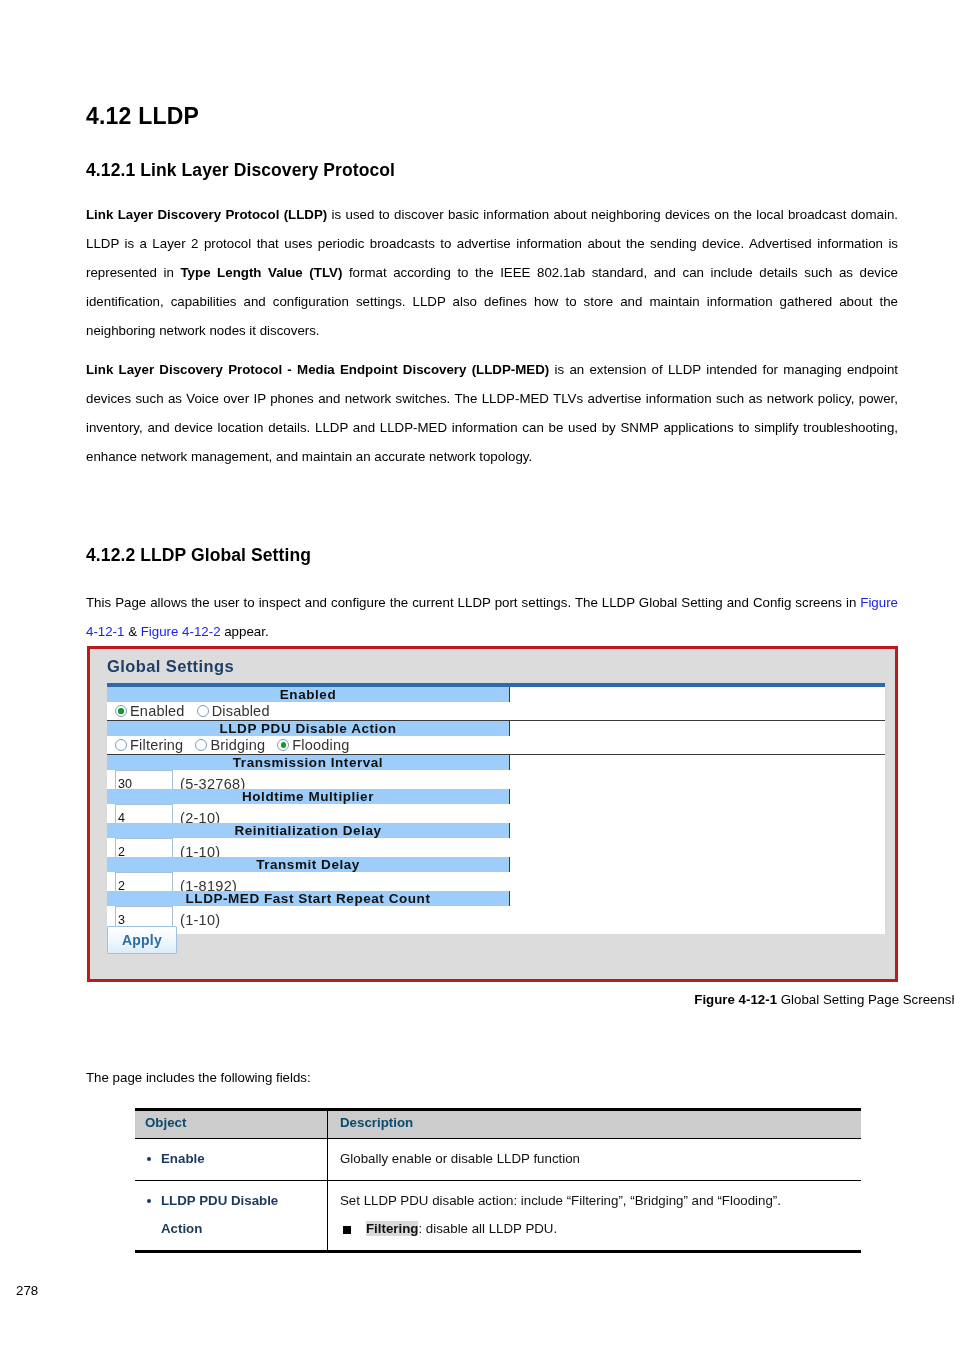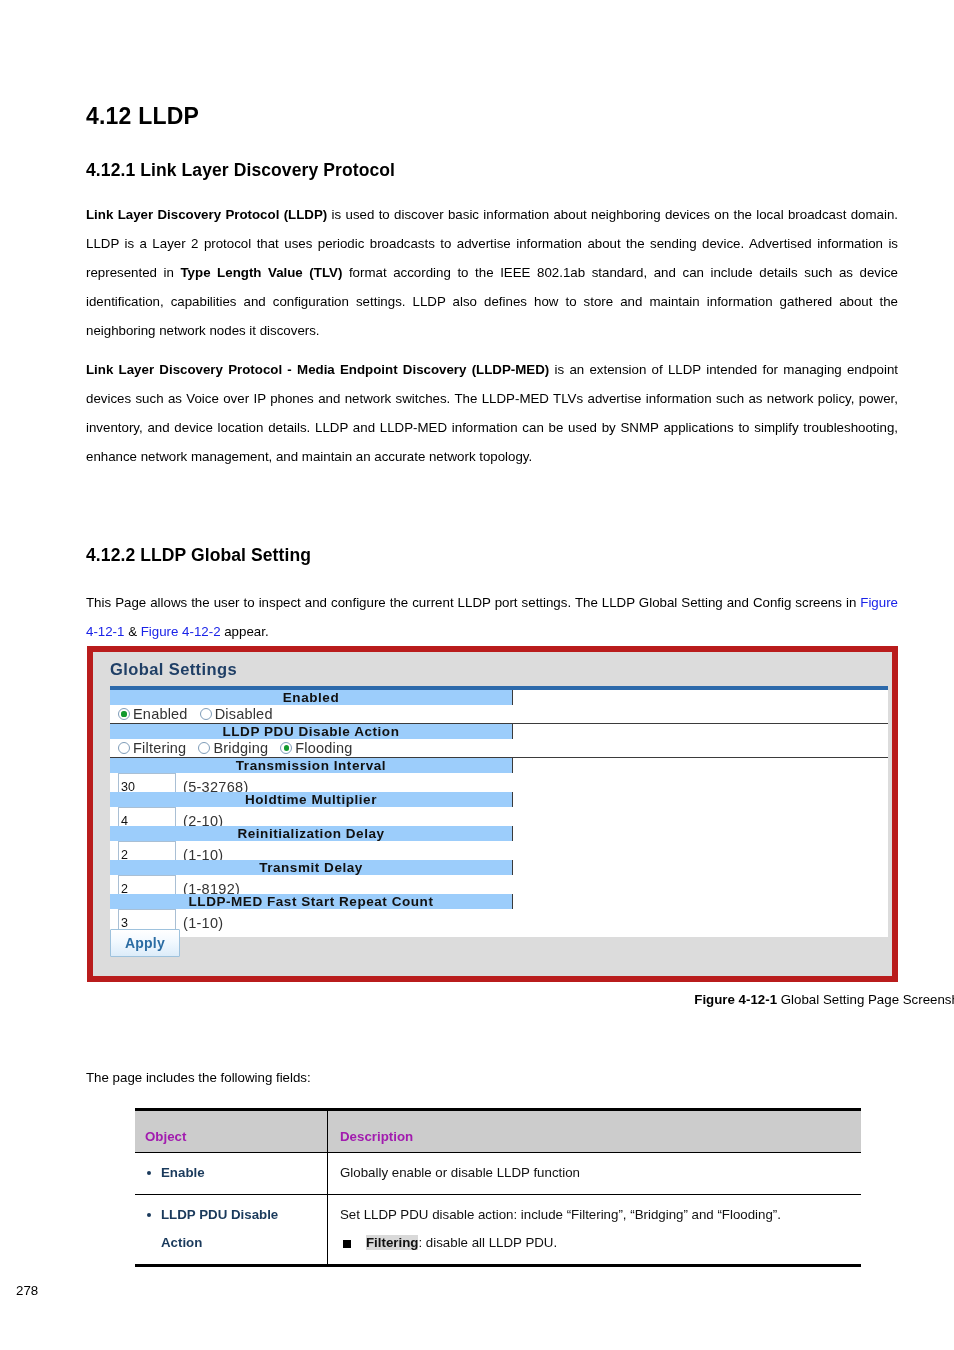--- a/index.html
+++ b/index.html
@@ -59,21 +59,21 @@
   .lnk { color: #1a23e8; }
 
   
   .shot {
     position: absolute;
     left: 71px;
     top: 646px;
     width: 811px;
     height: 336px;
     background: #dcdcdc;
-    border: 6px solid #b91c1c;
+    border: 3px solid #b91c1c;
     box-sizing: border-box;
   }
   .shot-title {
     position: absolute;
     left: 17px;
     top: 8px;
     font-size: 16.5px;
     font-weight: bold;
     color: #1f3f66;
     letter-spacing: 0.4px;
@@ -225,22 +225,22 @@
   }
   .oc-desc {
     flex: 1;
     box-sizing: border-box;
     padding: 6px 10px 7px 12px;
   }
   .ot-head .oc-obj,
   .ot-head .oc-desc {
     font-size: 13.3px;
     font-weight: bold;
-    color: #a21caf;
-    padding-top: 18px;
+    color: #0c4a6e;
+    padding-top: 4px;
     padding-bottom: 8px;
   }
   .obj-item {
     font-size: 13.3px;
     font-weight: bold;
     color: #1a3a5c;
     line-height: 28px;
     padding-left: 16px;
     position: relative;
   }

